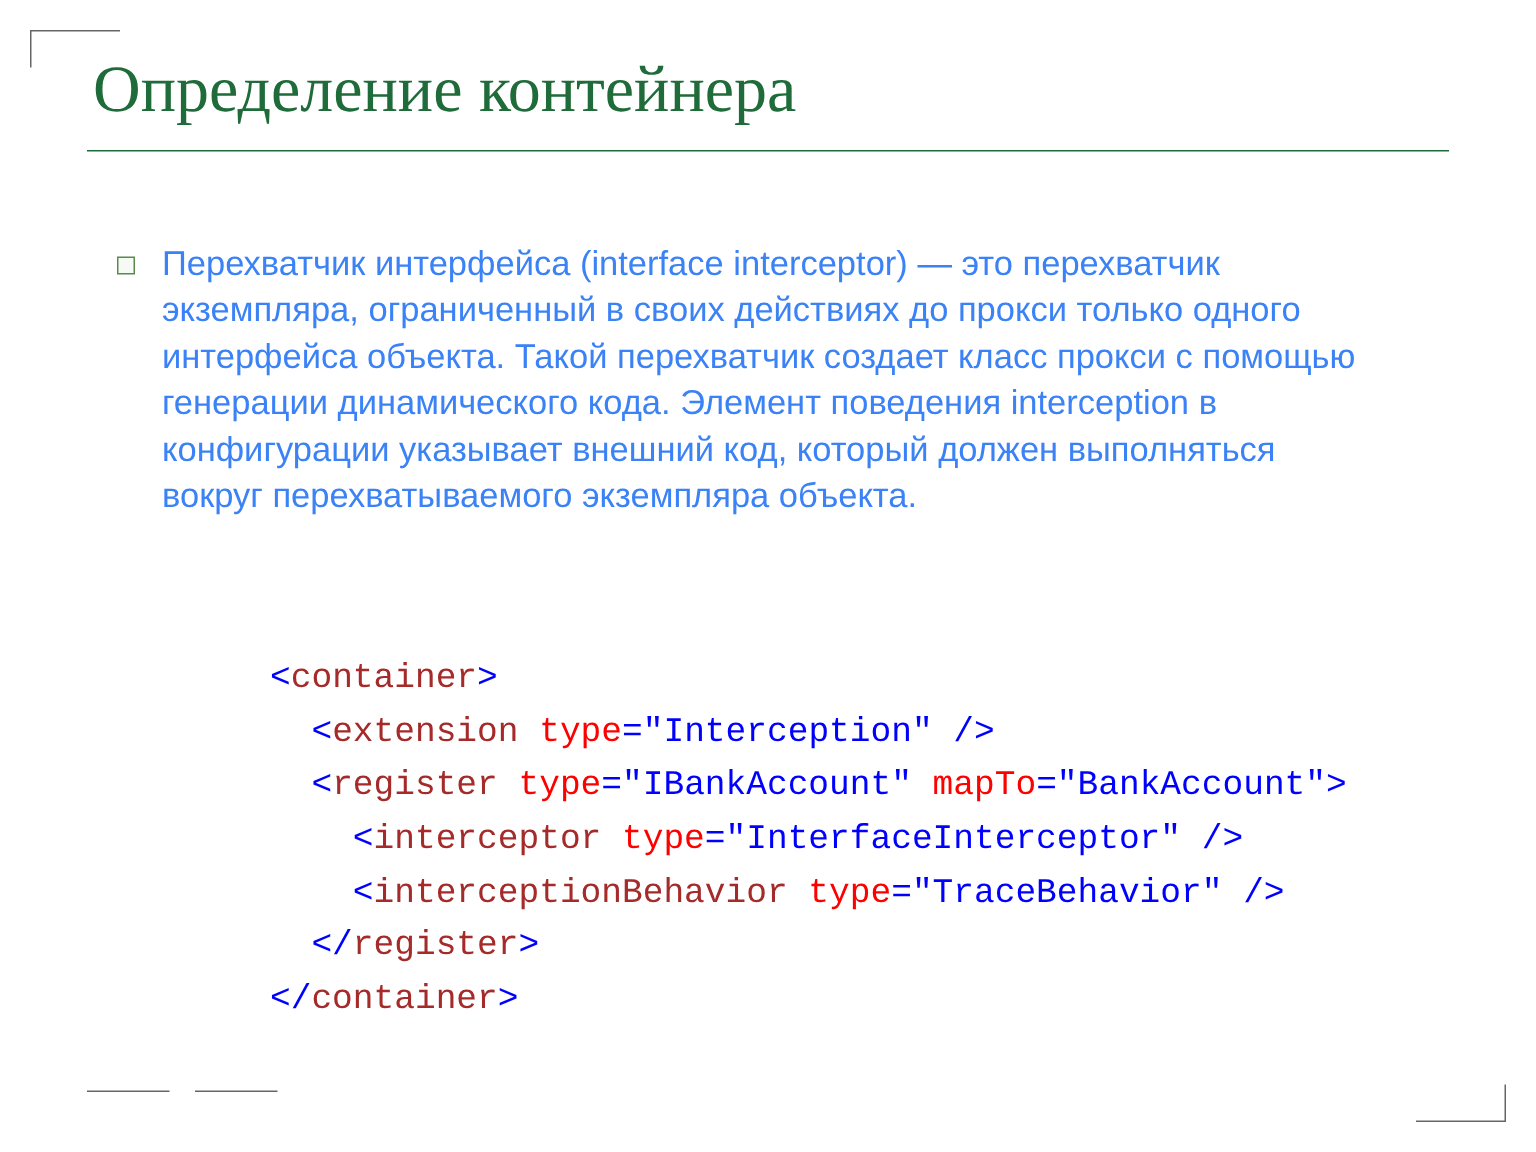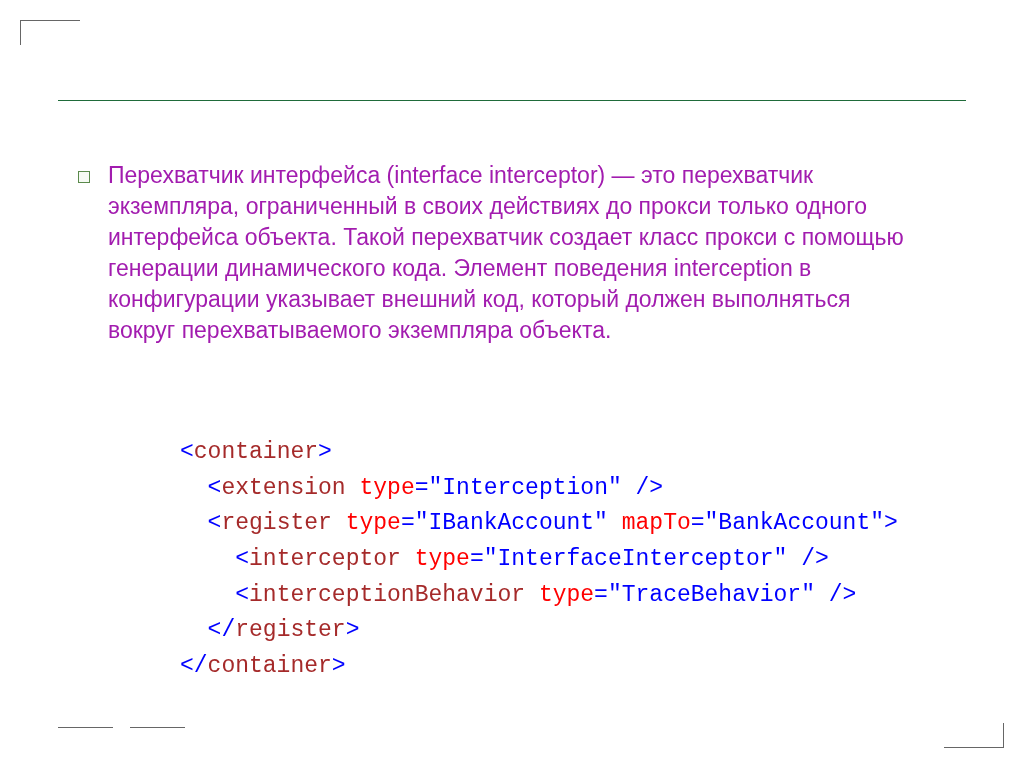--- a/index.html
+++ b/index.html
@@ -34,21 +34,21 @@
     height: 1px;
     background: #1f6b3a;
   }
   .bullet-block {
     position: absolute;
     top: 160px;
     left: 78px;
     right: 116px;
     font-size: 23px;
     line-height: 1.35;
-    color: #a21caf;
+    color: #3b82f6;
   }
   .bullet-row {
     display: flex;
     align-items: flex-start;
   }
   .bullet-marker {
     width: 10px;
     height: 10px;
     border: 1px solid #5b8a4c;
     background: #f6faf4;
@@ -96,20 +96,21 @@
   .tick-bl { bottom: 40px; left: 58px; }
   .tick-br-left { bottom: 40px; left: 130px; }
 </style>
 </head>
 <body>
 
 <div class="slide">
 
   <div class="corner tl"></div>
 
+  <div class="title">Определение контейнера</div>
   <div class="underline"></div>
 
   <div class="bullet-block">
     <div class="bullet-row">
       <div class="bullet-marker"></div>
       <div class="bullet-text">Перехватчик интерфейса (interface interceptor) — это перехватчик экземпляра, ограниченный в своих действиях до прокси только одного интерфейса объекта. Такой перехватчик создает класс прокси с помощью генерации динамического кода. Элемент поведения interception в конфигурации указывает внешний код, который должен выполняться вокруг перехватываемого экземпляра объекта.</div>
     </div>
   </div>
 
   <div class="code-block"><span><span class="t-blue">&lt;</span><span class="t-brown">container</span><span class="t-blue">&gt;</span></span>

